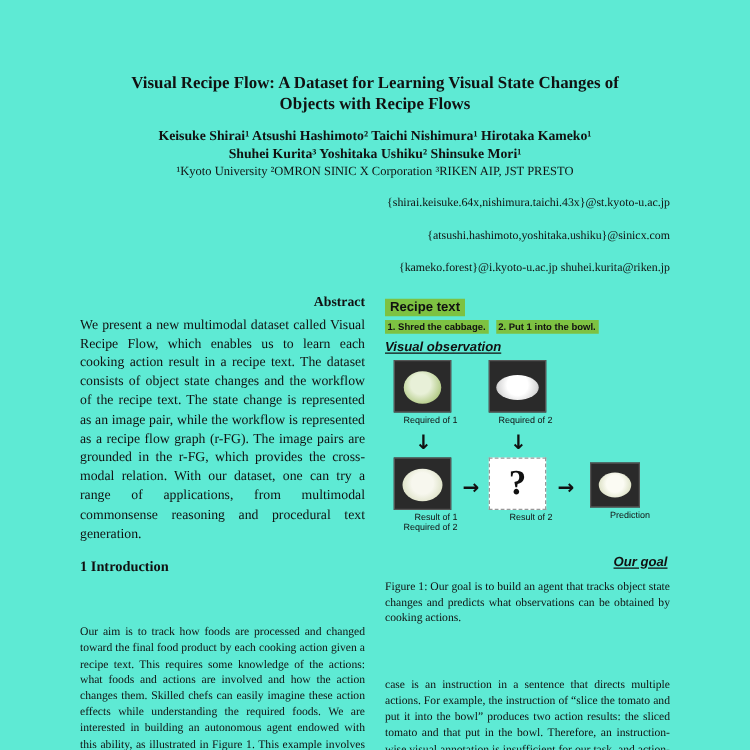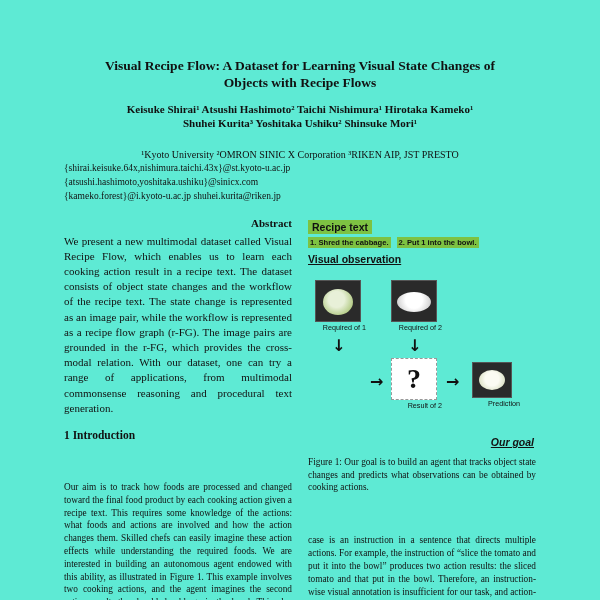--- a/index.html
+++ b/index.html
@@ -30,27 +30,27 @@
   .authors{
     text-align:center;
     font-weight:bold;
     font-size:11px;
     line-height:1.3;
   }
   .affils{
     text-align:center;
     font-size:10px;
     line-height:1.3;
-    margin-top:18px;
+    margin-top:1px;
   }
   .emails{
-    text-align:left;
+    text-align:right;
     font-size:9.5px;
     line-height:1.35;
-    margin-top:1px;
+    margin-top:13px;
   }
   
   .cols{
     display:flex;
     gap:16px;
     margin-top:14px;
   }
   .col{
     width:228px;
     flex:0 0 228px;
@@ -100,21 +100,22 @@
   }
   .fig-step{
     background:var(--highlight);
     padding:1px 2px;
     white-space:nowrap;
   }
   .fig-vo{
     font-weight:bold;
     font-size:10.5px;
     text-decoration:underline;
-    margin-bottom:15px;
+    margin-bottom:4px;
+    font-style:italic;
   }
   .diagram{
     position:relative;
     height:168px;
   }
   .imgcell{
     position:absolute;
     text-align:center;
     width:56px;
   }
@@ -223,20 +224,26 @@
             <div class="imgcell" style="left:78px;top:0;">
               <div class="photo">
                   <div class="blob blob-bowl"></div>
                 </div>
               <div class="imglab">Required of 2</div>
             </div>
 
             <div class="arrow arrow-down" style="left:24px;top:56px;">↓</div>
             <div class="arrow arrow-down" style="left:100px;top:56px;">↓</div>
 
+            <div class="imgcell" style="left:2px;top:78px;">
+              <div class="photo">
+                  <div class="blob blob-shred"></div>
+                </div>
+              <div class="imglab">Result of 1 Required of 2</div>
+            </div>
 
             <div class="arrow arrow-right" style="left:62px;top:92px;">→</div>
 
             <div class="imgcell" style="left:78px;top:78px;">
               <div class="qmark">?</div>
               <div class="imglab">Result of 2</div>
             </div>
 
             <div class="arrow arrow-right" style="left:138px;top:92px;">→</div>
 

